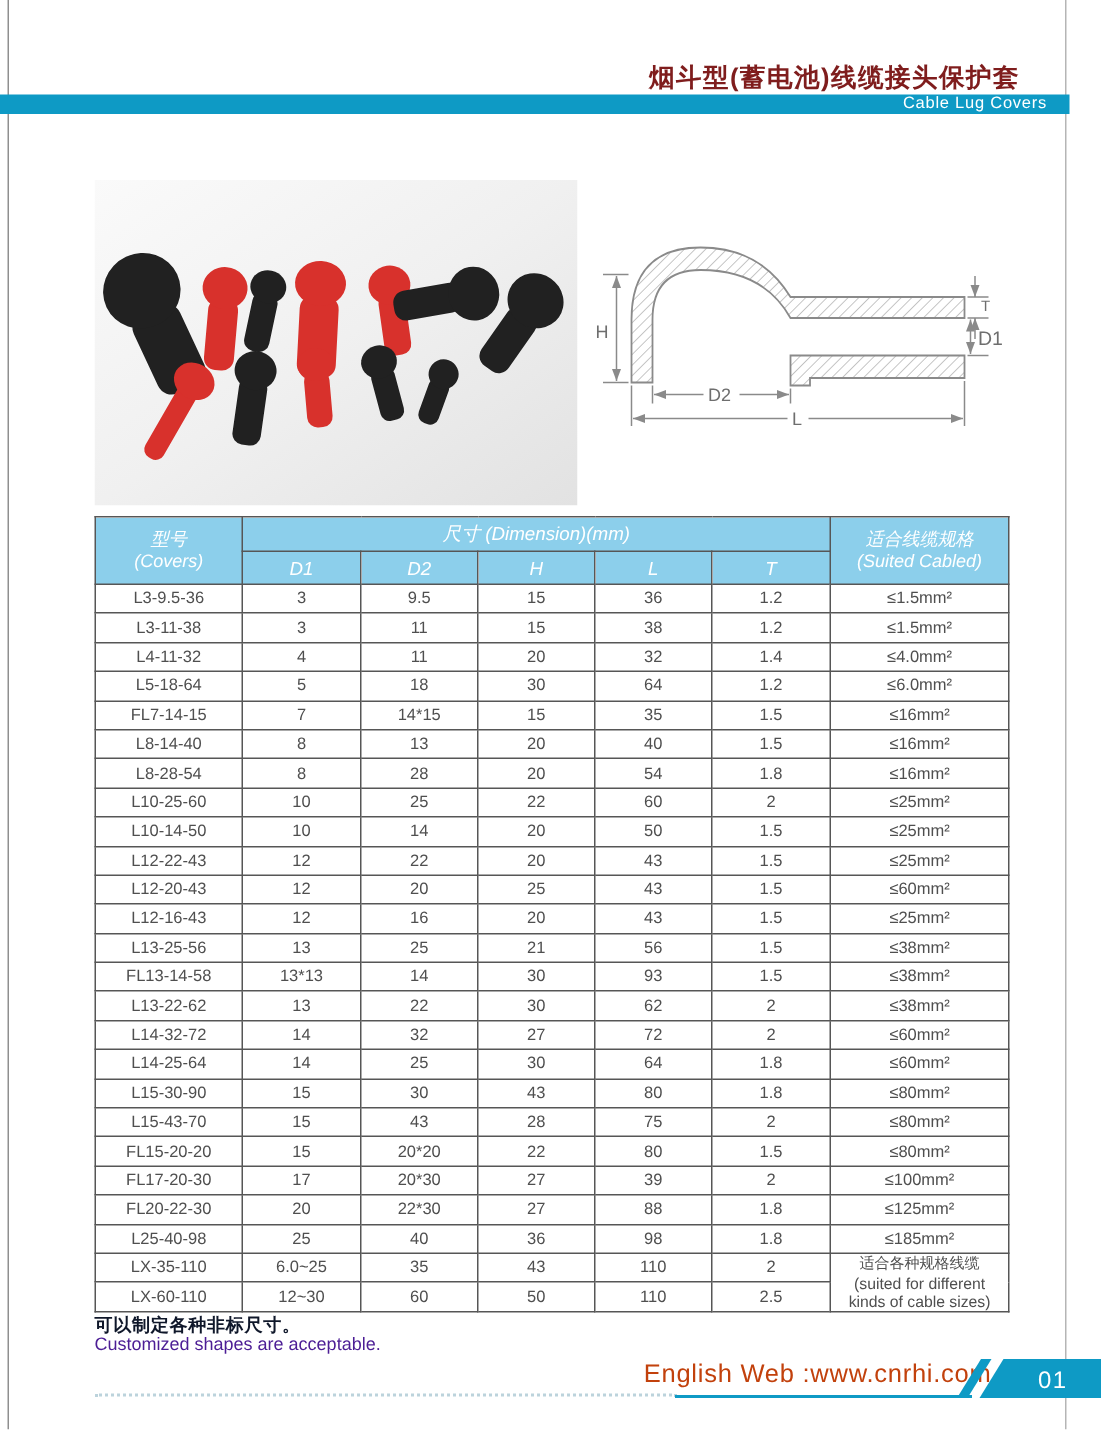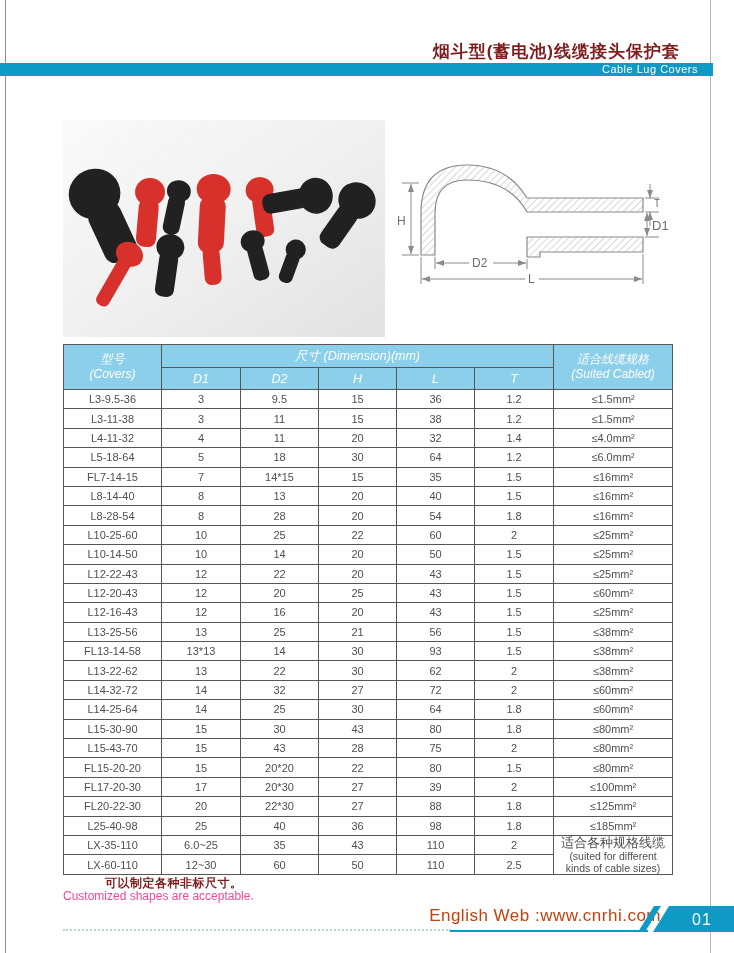--- a/index.html
+++ b/index.html
@@ -34,24 +34,24 @@
     padding:0;overflow:hidden;white-space:nowrap;
   }
   table.spec thead th{
     background:#8ccfeb;color:#ffffff;font-weight:400;font-size:12.5px;font-style:italic;
   }
   table.spec thead tr.h1 th{height:22px;}
   table.spec thead tr.h2 th{height:21px;}
   table.spec thead th .two-line div{line-height:15px;font-size:12px;}
   table.spec tbody td{height:18.4px;font-size:11px;color:#4f4f4f;background:#ffffff;}
   table.spec td.merged{white-space:normal;font-size:10.5px;line-height:12px;color:#4f4f4f;}
-  table.spec td.merged div.cnline{font-size:13px;line-height:14px;}
-
-  .note-cn{position:absolute;left:63px;top:875px;font-size:12px;color:#7f1d1d;font-weight:700;letter-spacing:0.5px;margin-left:42px;}
-  .note-en{position:absolute;left:63px;top:889px;font-size:12px;color:#ec4899;text-align:center;}
+  table.spec td.merged div.cnline{font-size:10px;line-height:14px;}
+
+  .note-cn{position:absolute;left:63px;top:875px;font-size:12px;color:#0f172a;font-weight:700;letter-spacing:0.5px;}
+  .note-en{position:absolute;left:63px;top:889px;font-size:12px;color:#4c1d95;text-align:center;}
 
   .footer-dotted{position:absolute;left:63px;top:929px;width:388px;height:0;
     border-top:2px dotted #bcd3dc;}
   .footer-site{
     position:absolute;right:73px;top:906px;font-size:17px;color:#c2410c;
     letter-spacing:0.5px;white-space:nowrap;
   }
   .footer-svg{position:absolute;left:440px;top:898px;width:294px;height:44px;}
   .footer-svg text{font-family:"Liberation Sans", sans-serif;}
 </style>

